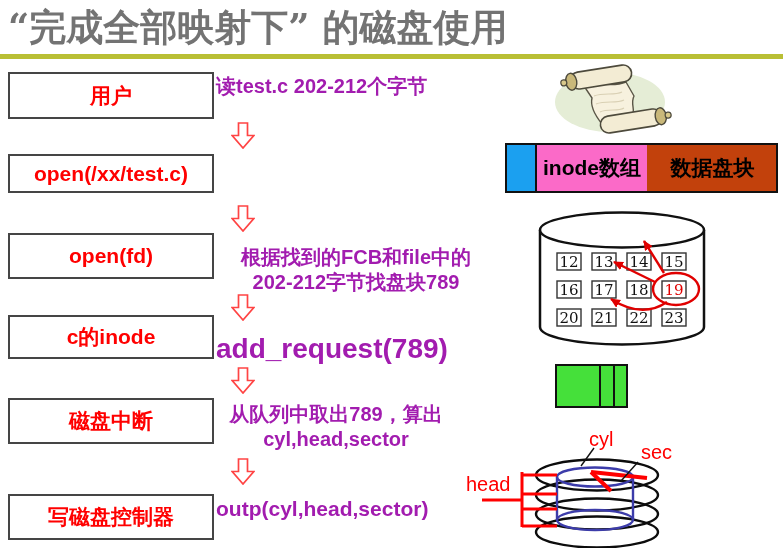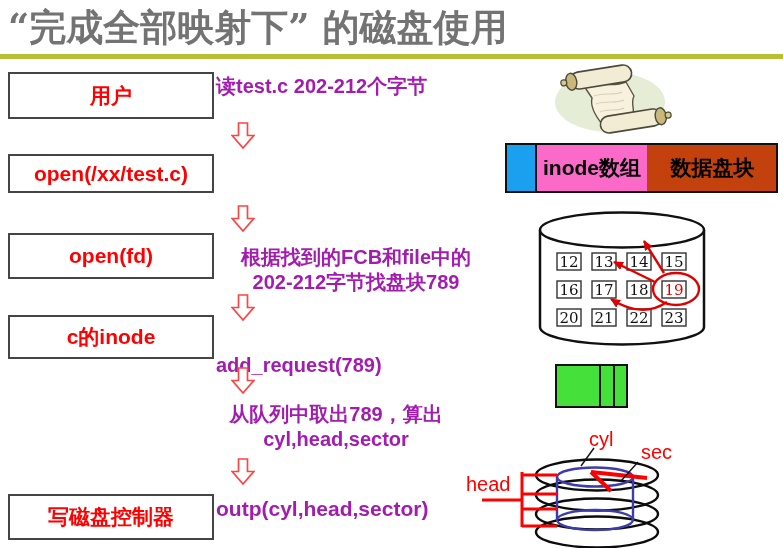--- a/index.html
+++ b/index.html
@@ -26,21 +26,21 @@
   .b3{top:233px;height:46px;}
   .b4{top:315px;height:44px;}
   .b5{top:398px;height:46px;}
   .b6{top:494px;height:46px;}
   
   .desc{position:absolute;left:202px;width:300px;color:#a21caf;font-weight:700;font-size:20px;line-height:25px;margin-left:14px;}
   .desc span{display:block;}
   .t1{top:74px;}
   .t2{top:148px;}
   .t3{top:245px;width:280px;text-align:center;}
-  .t4{top:353px;font-size:20px;}
+  .t4{top:336px;font-size:28px;}
   .t5{top:402px;width:240px;text-align:center;}
   .t6{top:496px;font-size:21px;}
   
   .darrow{position:absolute;left:231px;width:24px;height:27px;}
   .a1{top:122px;} .a2{top:205px;} .a3{top:294px;} .a4{top:367px;} .a5{top:458px;}
   
   .membar{
     position:absolute;left:505px;top:143px;width:273px;height:50px;box-sizing:border-box;
     border:2px solid #111;display:flex;
   }
@@ -75,20 +75,23 @@
     <span>用户</span>
   </div>
   <div class="fbox b2">
     <span>open(/xx/test.c)</span>
   </div>
   <div class="fbox b3">
     <span>open(fd)</span>
   </div>
   <div class="fbox b4">
     <span>c的inode</span>
+  </div>
+  <div class="fbox b5">
+    <span>磁盘中断</span>
   </div>
   <div class="fbox b6">
     <span>写磁盘控制器</span>
   </div>
 
   <div class="desc t1">
     <span>读test.c 202-212个字节</span>
   </div>
   <div class="desc t3">
     <span>根据找到的FCB和file中的</span>

